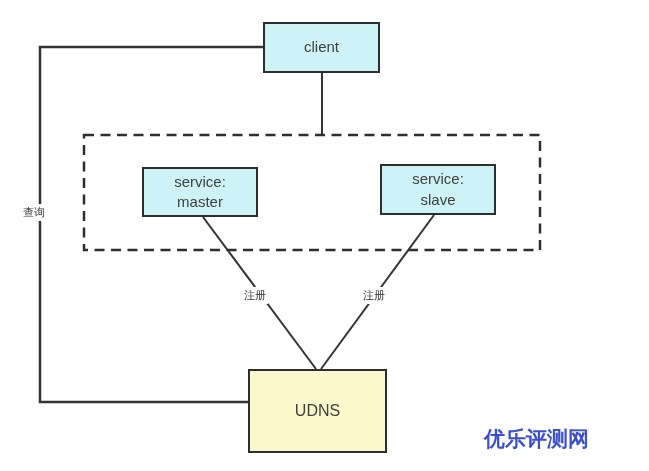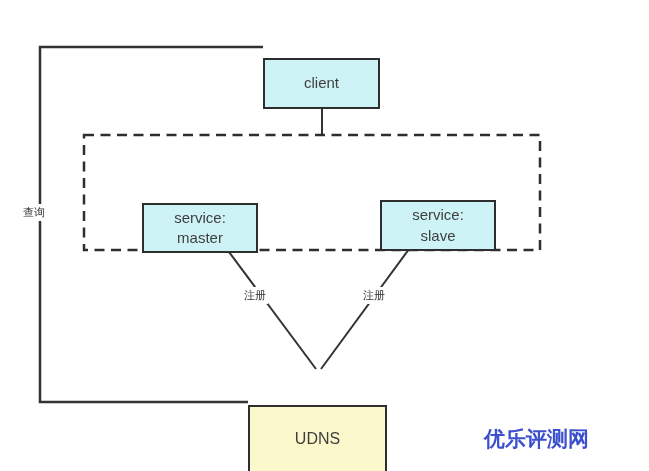--- a/index.html
+++ b/index.html
@@ -15,28 +15,27 @@
     position:absolute;
     box-sizing:border-box;
     border:2.5px solid #2e2e2e;
     display:flex;align-items:center;justify-content:center;
     text-align:center;
     color:#3f3f3f;
     font-size:15px;
     line-height:1.35;
     white-space:pre-line;
     z-index:2;
-    margin-top:36px;
   }
   .node.cyan{background:#cdf3f6;}
   .node.yellow{background:#fbf8cb;font-size:16px;}
   .node-client{left:263px;top:22px;width:117px;height:51px;}
   .node-master{left:142px;top:167px;width:116px;height:50px;}
   .node-slave{left:380px;top:164px;width:116px;height:51px;}
-  .node-udns{left:248px;top:369px;width:139px;height:68px;}
+  .node-udns{left:248px;top:369px;width:139px;height:84px;}
   .edge-label{
     position:absolute;
     background:#ffffff;
     color:#333333;
     font-size:11px;
     padding:1px 2px;
     z-index:3;
     white-space:nowrap;
   }
   .lbl-query{left:21px;top:204px;}

